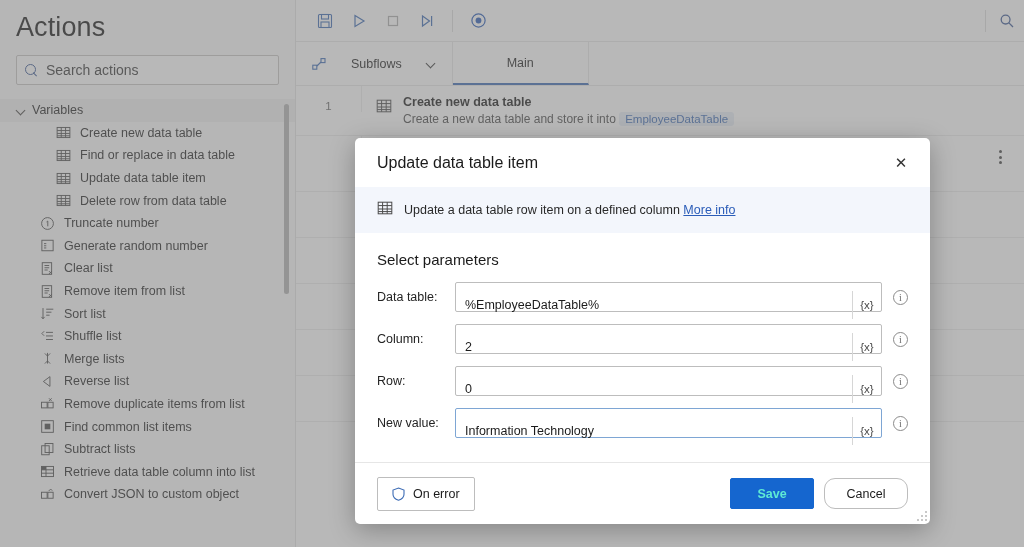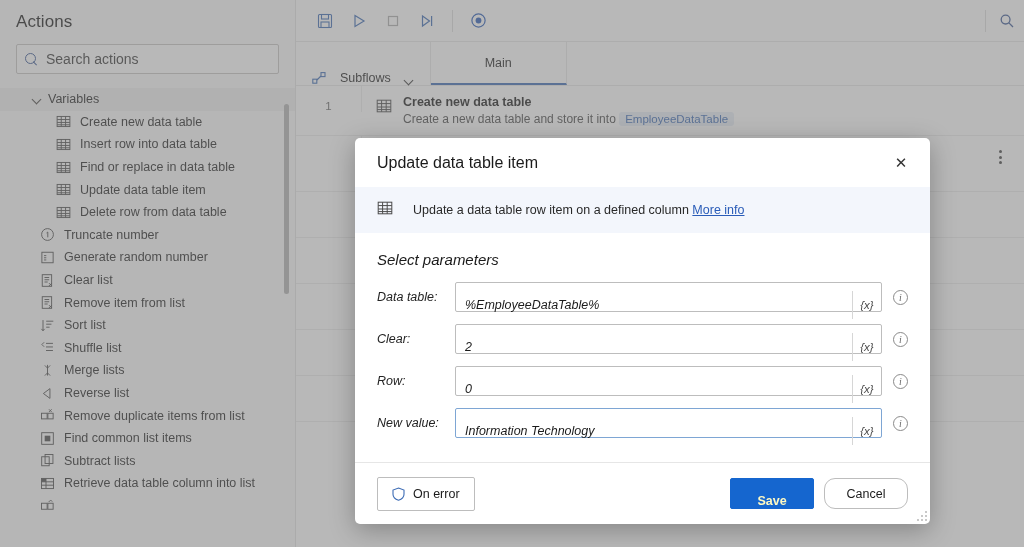--- a/index.html
+++ b/index.html
@@ -16,21 +16,21 @@
 
   
   #actions-panel {
     width: 296px; height: 547px;
     background: #fbfbfb;
     border-right: 1px solid #e3e3e3;
     position: relative;
     overflow: hidden;
   }
   #actions-title {
-    font-size: 17px; color: #1b1b1b;
+    font-size: 27px; color: #1b1b1b;
     padding: 12px 0 0 16px; font-weight: 400;
     letter-spacing: .1px;
   }
   #search-wrap { padding: 12px 16px 0 16px; }
   #search-box {
     display: flex; align-items: center; gap: 8px;
     height: 30px; border: 1px solid #c8c6c4;
     background: #fff; border-radius: 2px; padding: 0 8px;
   }
   #search-box .ph { font-size: 14px; color: #3a3a3a; }
@@ -58,21 +58,21 @@
   .chev {
     width: 10px; height: 10px; margin-right: 6px; flex: 0 0 auto;
     position: relative;
   }
   .chev::after {
     content: ""; position: absolute; left: 1px; top: 2px;
     width: 6px; height: 6px;
     border-right: 1.3px solid #484644; border-bottom: 1.3px solid #484644;
     transform: rotate(45deg);
   }
-  .lvl1 { padding-left: 32px; }
+  .lvl1 { padding-left: 16px; }
   .lvl2 { padding-left: 34px; }
   .lvl3 { padding-left: 56px; }
   .lvl2b { padding-left: 40px; }
   .ic {
     width: 15px; height: 15px; flex: 0 0 auto; margin-right: 9px;
     display: inline-flex; align-items: center; justify-content: center;
   }
   .ic svg { display: block; }
   .tlabel { color: #242424; }
 
@@ -96,21 +96,21 @@
   }
   .tb-sep { width: 1px; height: 22px; background: #dedede; margin: 0 8px; }
   #tb-search { margin-left: auto; display: flex; align-items: center; }
   #tb-search .tb-sep { margin-right: 4px; }
 
   #tabbar {
     height: 44px; display: flex; align-items: stretch;
     border-bottom: 1px solid #e8e8e8; background: #fff;
   }
   #subflows-tab {
-    display: flex; align-items: flex-end; gap: 14px;
+    display: flex; align-items: center; gap: 25px;
     padding: 0 16px; font-size: 12.5px; color: #1b1b1b;
     border-right: 1px solid #e8e8e8; cursor: pointer;
   }
   #main-tab {
     width: 136px; display: flex; align-items: center; justify-content: center;
     font-size: 12.5px; color: #1b1b1b;
     border-bottom: 2px solid #3d6cb5;
     border-right: 1px solid #e8e8e8;
     cursor: pointer;
   }
@@ -173,27 +173,27 @@
     padding: 0 14px 0 22px; flex: 0 0 auto;
   }
   #modal-title { font-size: 16px; color: #1b1b1b; font-weight: 400; }
   #close-btn {
     margin-left: auto; width: 30px; height: 30px;
     display: flex; align-items: center; justify-content: center;
     cursor: pointer; color: #333; font-size: 15px; line-height: 1;
   }
   #info-bar {
     background: #f3f6fc; height: 46px;
-    display: flex; align-items: center; gap: 20px;
+    display: flex; align-items: center; gap: 11px;
     padding: 0 22px; flex: 0 0 auto;
   }
   #info-text { font-size: 12.5px; color: #292929; }
   #more-info { color: #2a5cb8; text-decoration: underline; cursor: pointer; }
 
-  #modal-body { flex: 1; padding: 18px 22px 0 22px; font-style: italic; }
+  #modal-body { flex: 1; padding: 18px 22px 0 22px; }
   #sel-params { font-size: 15px; color: #1b1b1b; margin-bottom: 14px; }
 
   .field { display: flex; align-items: center; margin-bottom: 12px; }
   .field-label {
     width: 78px; flex: 0 0 auto;
     font-size: 12.5px; color: #242424;
   }
   .field-input {
     flex: 1; height: 30px; display: flex; align-items: center;
     border: 1px solid #bdbdbd; border-radius: 2px; background: #fff;
@@ -222,21 +222,21 @@
     padding: 0 22px; gap: 10px;
   }
   .btn {
     height: 31px; border-radius: 2px; font-size: 12.5px;
     display: inline-flex; align-items: center; justify-content: center;
     cursor: pointer; border: 1px solid #9a9a9a; background: #fff; color: #1b1b1b;
   }
   #on-error-btn { padding: 16px 14px; gap: 8px; border-color: #bdbdbd; }
   #save-btn {
     margin-left: auto; width: 84px;
-    background: #1566cf; border-color: #1566cf; color: #fef9c3; font-weight: 600; align-items: flex-end;
+    background: #1566cf; border-color: #1566cf; color: #5eead4; font-weight: 600;
   }
   #cancel-btn { width: 84px; border-color: #bdbdbd; border-radius: 11px; }
   #resize-grip {
     position: absolute; right: 3px; bottom: 3px;
     width: 11px; height: 11px; opacity: .45;
   }
   .gd { position: absolute; width: 2px; height: 2px; background: #888; }
 </style>
 </head>
 <body>
@@ -269,29 +269,20 @@
             </span>
             <span class="tlabel">Create new data table</span>
           </div>
           <div class="tree-row lvl3">
             <span class="ic">
               <svg width="15" height="15" viewBox="0 0 16 16" fill="none" stroke="#4a4a4a" stroke-width="1">
                 <rect x="1.2" y="2.6" width="13.6" height="10.8"></rect>
                 <path d="M1.2 5.9H14.8M1.2 9H14.8M1.2 11.5H14.8M5.6 2.6V13.4M10.2 2.6V13.4"></path>
               </svg>
             </span>
-            <span class="tlabel">Insert row into data table</span>
-          </div>
-          <div class="tree-row lvl3">
-            <span class="ic">
-              <svg width="15" height="15" viewBox="0 0 16 16" fill="none" stroke="#4a4a4a" stroke-width="1">
-                <rect x="1.2" y="2.6" width="13.6" height="10.8"></rect>
-                <path d="M1.2 5.9H14.8M1.2 9H14.8M1.2 11.5H14.8M5.6 2.6V13.4M10.2 2.6V13.4"></path>
-              </svg>
-            </span>
             <span class="tlabel">Find or replace in data table</span>
           </div>
           <div class="tree-row lvl3">
             <span class="ic">
               <svg width="15" height="15" viewBox="0 0 16 16" fill="none" stroke="#4a4a4a" stroke-width="1">
                 <rect x="1.2" y="2.6" width="13.6" height="10.8"></rect>
                 <path d="M1.2 5.9H14.8M1.2 9H14.8M1.2 11.5H14.8M5.6 2.6V13.4M10.2 2.6V13.4"></path>
               </svg>
             </span>
             <span class="tlabel">Update data table item</span>
@@ -418,20 +409,21 @@
             <span class="tlabel">Retrieve data table column into list</span>
           </div>
           <div class="tree-row lvl2b">
             <span class="ic">
               <svg width="15" height="15" viewBox="0 0 16 16" fill="none" stroke="#4a4a4a" stroke-width="1">
                 <rect x="1.6" y="5.6" width="6" height="6.4"></rect>
                 <rect x="8.4" y="5.6" width="5.6" height="6.4"></rect>
                 <path d="M9.4 4.2c1-2 3-2 3.6-.4"></path>
               </svg>
             </span>
+            <span class="tlabel">Convert JSON to custom object</span>
           </div>
         </div>
       <div id="panel-scrollbar"></div>
     </div>
 
     <div id="workspace">
 
       <div id="toolbar">
         <div class="tb-btn">
           <svg width="16" height="16" viewBox="0 0 16 16" fill="none" stroke="#3d6cb5" stroke-width="1.1">
@@ -560,21 +552,21 @@
       <div class="field">
         <span class="field-label">Data table:</span>
         <span class="field-input">
           <span class="fval">%EmployeeDataTable%</span>
           <span class="xbtn">{x}</span>
         </span>
         <span class="ibtn">i</span>
       </div>
 
       <div class="field">
-        <span class="field-label">Clear:</span>
+        <span class="field-label">Column:</span>
         <span class="field-input">
           <span class="fval">2</span>
           <span class="xbtn">{x}</span>
         </span>
         <span class="ibtn">i</span>
       </div>
 
       <div class="field">
         <span class="field-label">Row:</span>
         <span class="field-input">

